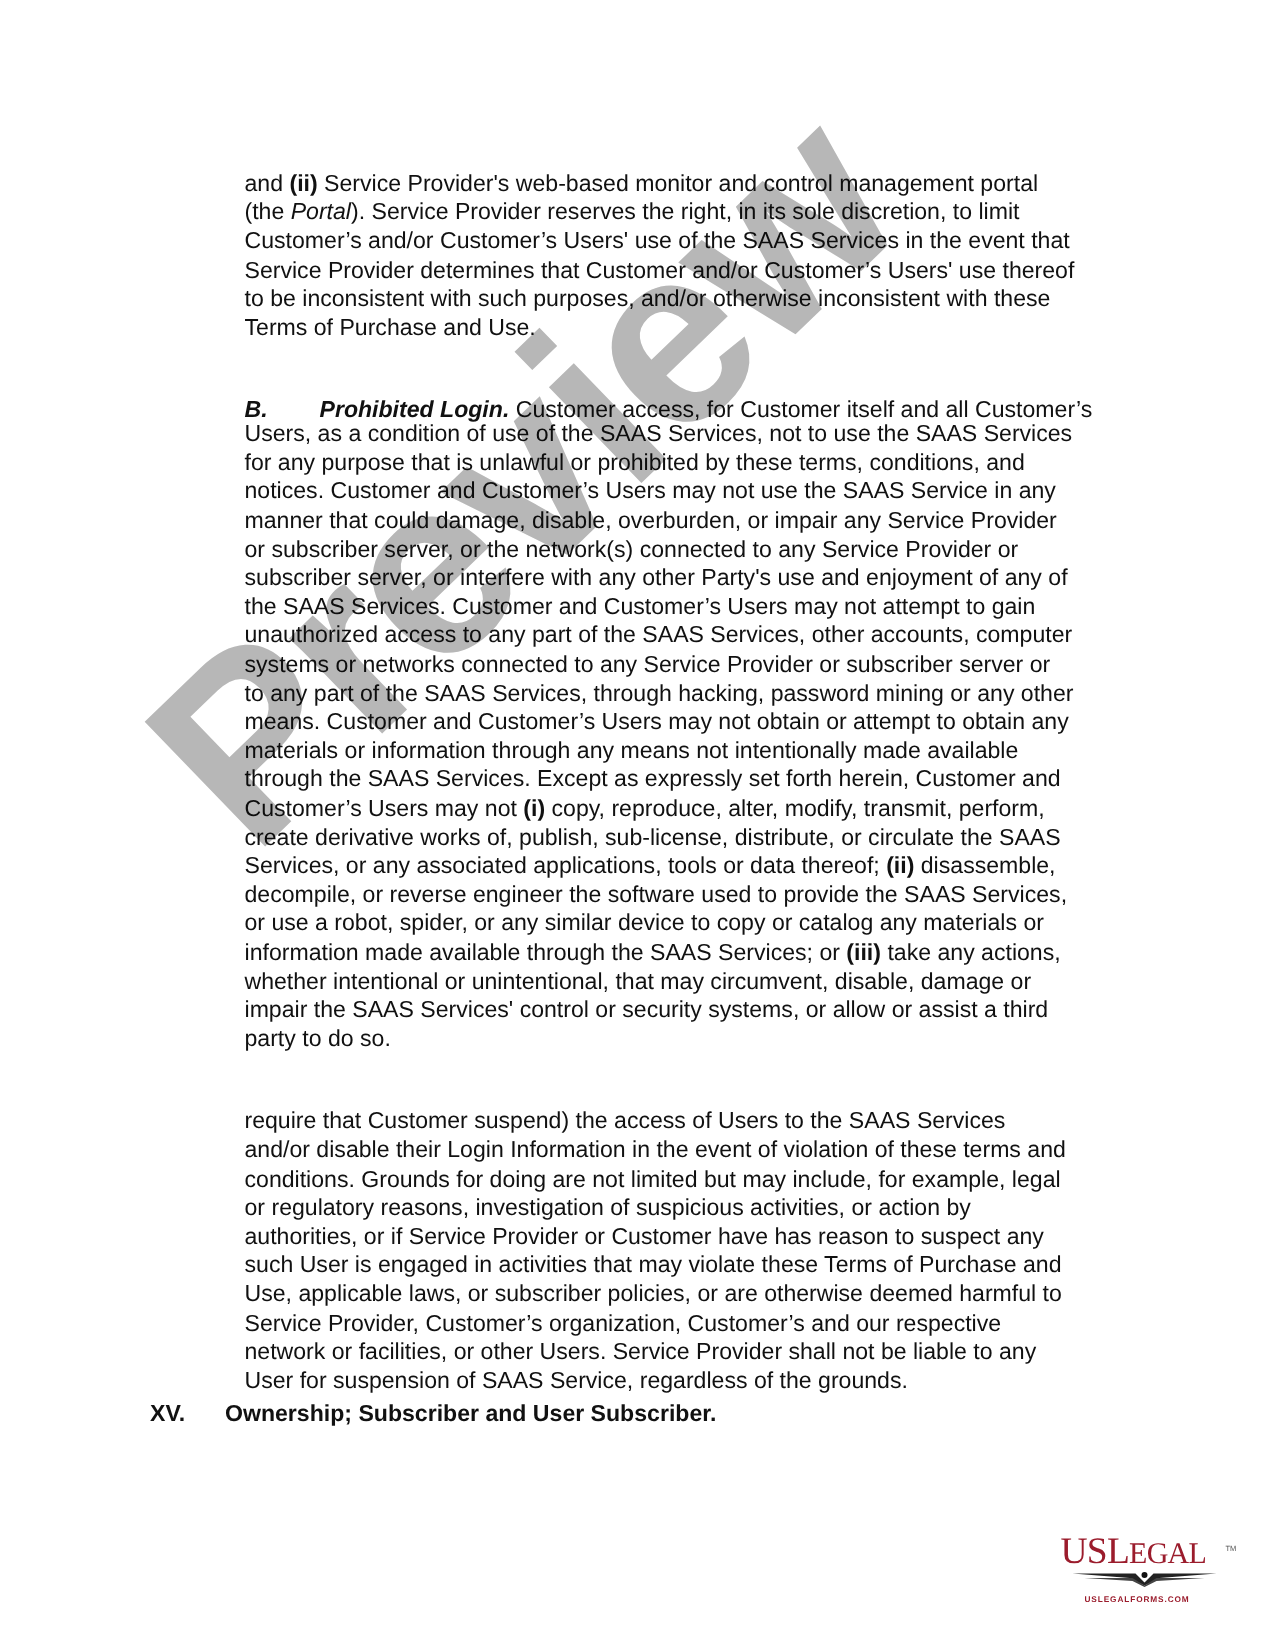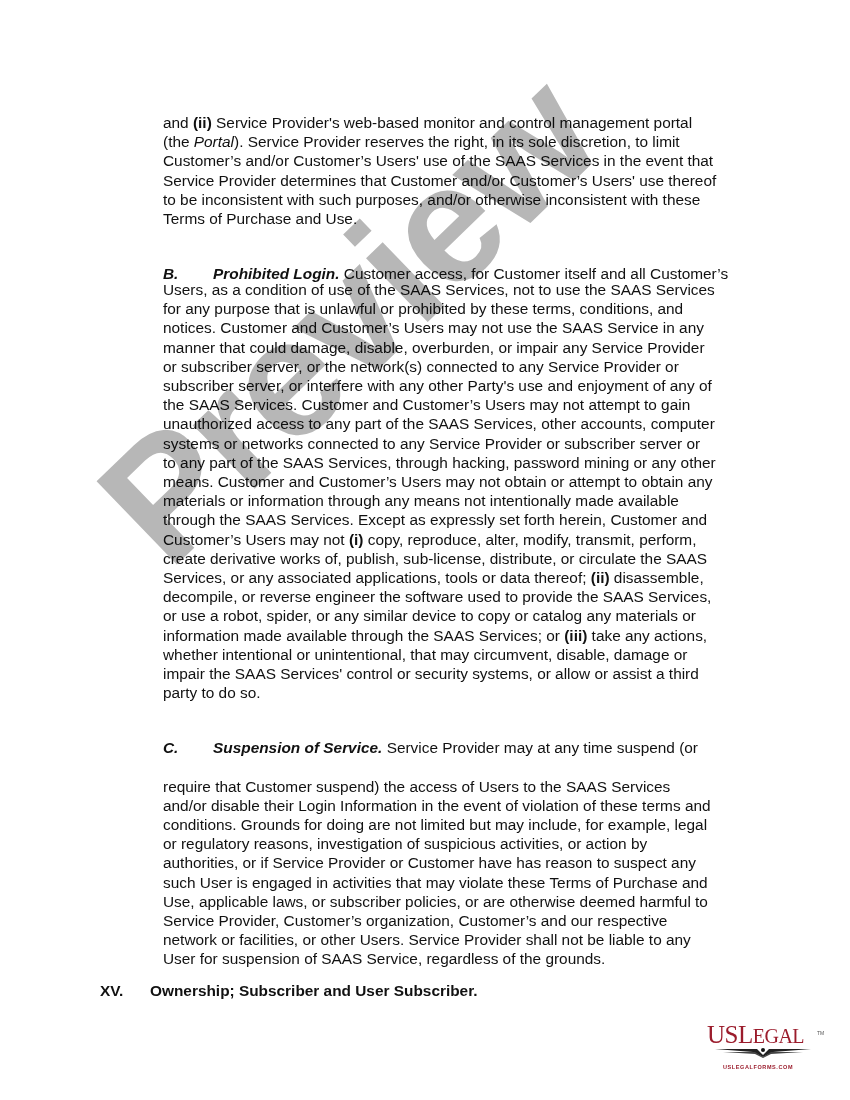--- a/index.html
+++ b/index.html
@@ -17,21 +17,21 @@
     .p1 { top: 100px; }
     .pB { top: 232px; }
     .pB2 { top: 267px; }
     .pC { top: 706px; }
     .label-letter { font-weight: bold; font-style: italic; display: inline-block; width: 50px; }
     .label-title { font-weight: bold; font-style: italic; }
     .heading {
       position: absolute; top: 933px; left: 100px; font-weight: bold; font-size: 15.4px;
       white-space: nowrap;
     }
-    .heading .num { display: inline-block; width: 50px; margin-top: 48px; }
+    .heading .num { display: inline-block; width: 50px; }
     .watermark {
       position: absolute; left: 70px; top: 470px;
       font-family: "Liberation Sans", sans-serif; font-weight: bold;
       font-size: 168px; color: #b3b3b3; opacity: 0.95;
       transform: rotate(-44deg); transform-origin: left top;
       letter-spacing: -4px; white-space: nowrap; mix-blend-mode: multiply;
       pointer-events: none; line-height: 1;
     }
     .logo { position: absolute; left: 705px; top: 1022px; width: 120px; height: 48px; }
     .logo-text {
@@ -52,21 +52,20 @@
 <div class="page">
 
   <div class="para p1"><span class="line"><span>and </span><span style="font-weight: bold;">(ii)</span><span> Service Provider's web-based monitor and control management portal</span></span><span class="line"><span>(the </span><span style="font-style: italic;">Portal</span><span>). Service Provider reserves the right, in its sole discretion, to limit</span></span><span class="line"><span>Customer’s and/or Customer’s Users' use of the SAAS Services in the event that</span></span><span class="line"><span>Service Provider determines that Customer and/or Customer’s Users' use thereof</span></span><span class="line"><span>to be inconsistent with such purposes, and/or otherwise inconsistent with these</span></span><span class="line"><span>Terms of Purchase and Use.</span></span></div>
 
   <div class="para pB">
     <span class="label-letter">B.</span><span class="label-title">Prohibited Login.</span><span> Customer access, for Customer itself and all Customer’s</span>
   </div>
   <div class="para pB2"><span class="line"><span>Users, as a condition of use of the SAAS Services, not to use the SAAS Services</span></span><span class="line"><span>for any purpose that is unlawful or prohibited by these terms, conditions, and</span></span><span class="line"><span>notices. Customer and Customer’s Users may not use the SAAS Service in any</span></span><span class="line"><span>manner that could damage, disable, overburden, or impair any Service Provider</span></span><span class="line"><span>or subscriber server, or the network(s) connected to any Service Provider or</span></span><span class="line"><span>subscriber server, or interfere with any other Party's use and enjoyment of any of</span></span><span class="line"><span>the SAAS Services. Customer and Customer’s Users may not attempt to gain</span></span><span class="line"><span>unauthorized access to any part of the SAAS Services, other accounts, computer</span></span><span class="line"><span>systems or networks connected to any Service Provider or subscriber server or</span></span><span class="line"><span>to any part of the SAAS Services, through hacking, password mining or any other</span></span><span class="line"><span>means. Customer and Customer’s Users may not obtain or attempt to obtain any</span></span><span class="line"><span>materials or information through any means not intentionally made available</span></span><span class="line"><span>through the SAAS Services. Except as expressly set forth herein, Customer and</span></span><span class="line"><span>Customer’s Users may not </span><span style="font-weight: bold;">(i)</span><span> copy, reproduce, alter, modify, transmit, perform,</span></span><span class="line"><span>create derivative works of, publish, sub-license, distribute, or circulate the SAAS</span></span><span class="line"><span>Services, or any associated applications, tools or data thereof; </span><span style="font-weight: bold;">(ii)</span><span> disassemble,</span></span><span class="line"><span>decompile, or reverse engineer the software used to provide the SAAS Services,</span></span><span class="line"><span>or use a robot, spider, or any similar device to copy or catalog any materials or</span></span><span class="line"><span>information made available through the SAAS Services; or </span><span style="font-weight: bold;">(iii)</span><span> take any actions,</span></span><span class="line"><span>whether intentional or unintentional, that may circumvent, disable, damage or</span></span><span class="line"><span>impair the SAAS Services' control or security systems, or allow or assist a third</span></span><span class="line"><span>party to do so.</span></span></div>
 
   <div class="para pC">
-    <span class="line"><span class="label-letter">C.</span><span class="label-title">Suspension of Service.</span><span> Service Provider may at any time suspend (or</span></span>
     <div><span class="line"><span>require that Customer suspend) the access of Users to the SAAS Services</span></span><span class="line"><span>and/or disable their Login Information in the event of violation of these terms and</span></span><span class="line"><span>conditions. Grounds for doing are not limited but may include, for example, legal</span></span><span class="line"><span>or regulatory reasons, investigation of suspicious activities, or action by</span></span><span class="line"><span>authorities, or if Service Provider or Customer have has reason to suspect any</span></span><span class="line"><span>such User is engaged in activities that may violate these Terms of Purchase and</span></span><span class="line"><span>Use, applicable laws, or subscriber policies, or are otherwise deemed harmful to</span></span><span class="line"><span>Service Provider, Customer’s organization, Customer’s and our respective</span></span><span class="line"><span>network or facilities, or other Users. Service Provider shall not be liable to any</span></span><span class="line"><span>User for suspension of SAAS Service, regardless of the grounds.</span></span></div>
   </div>
 
   <div class="heading">
     <span class="num">XV.</span><span>Ownership; Subscriber and User Subscriber.</span>
   </div>
 
   <div class="watermark" style="color: rgb(179, 179, 179);">Preview</div>
 
   <div class="logo">

